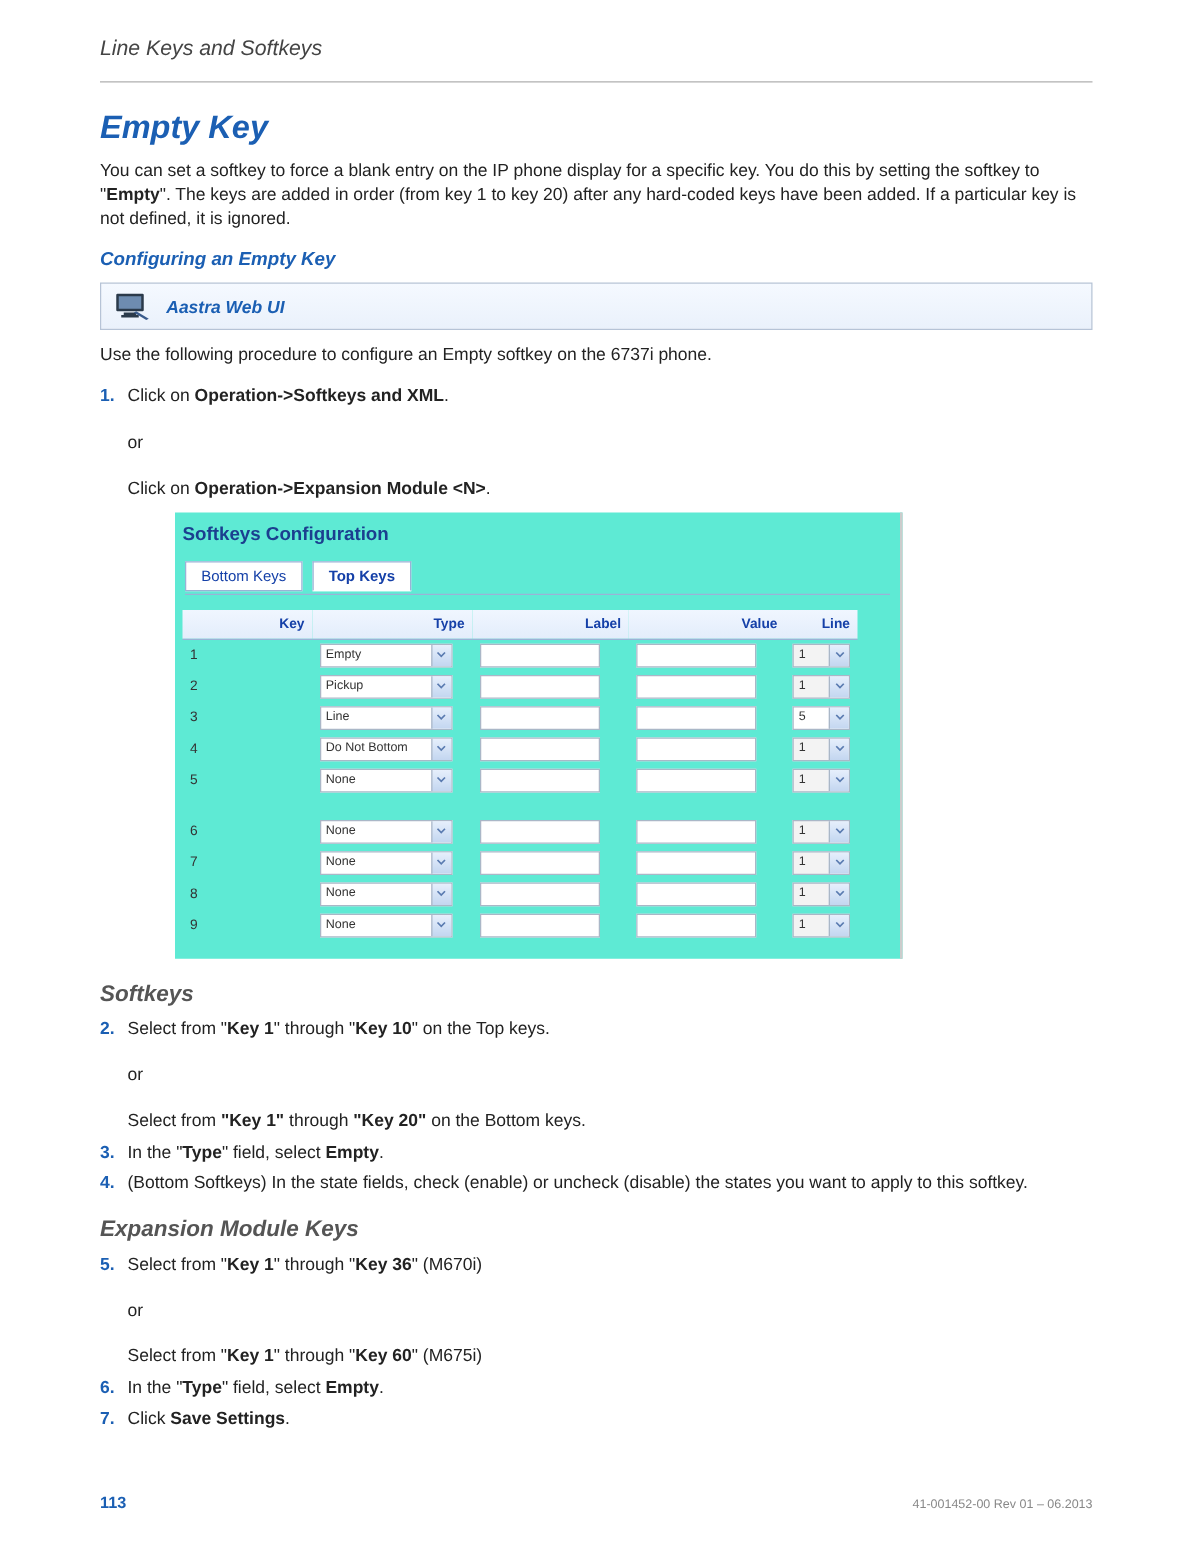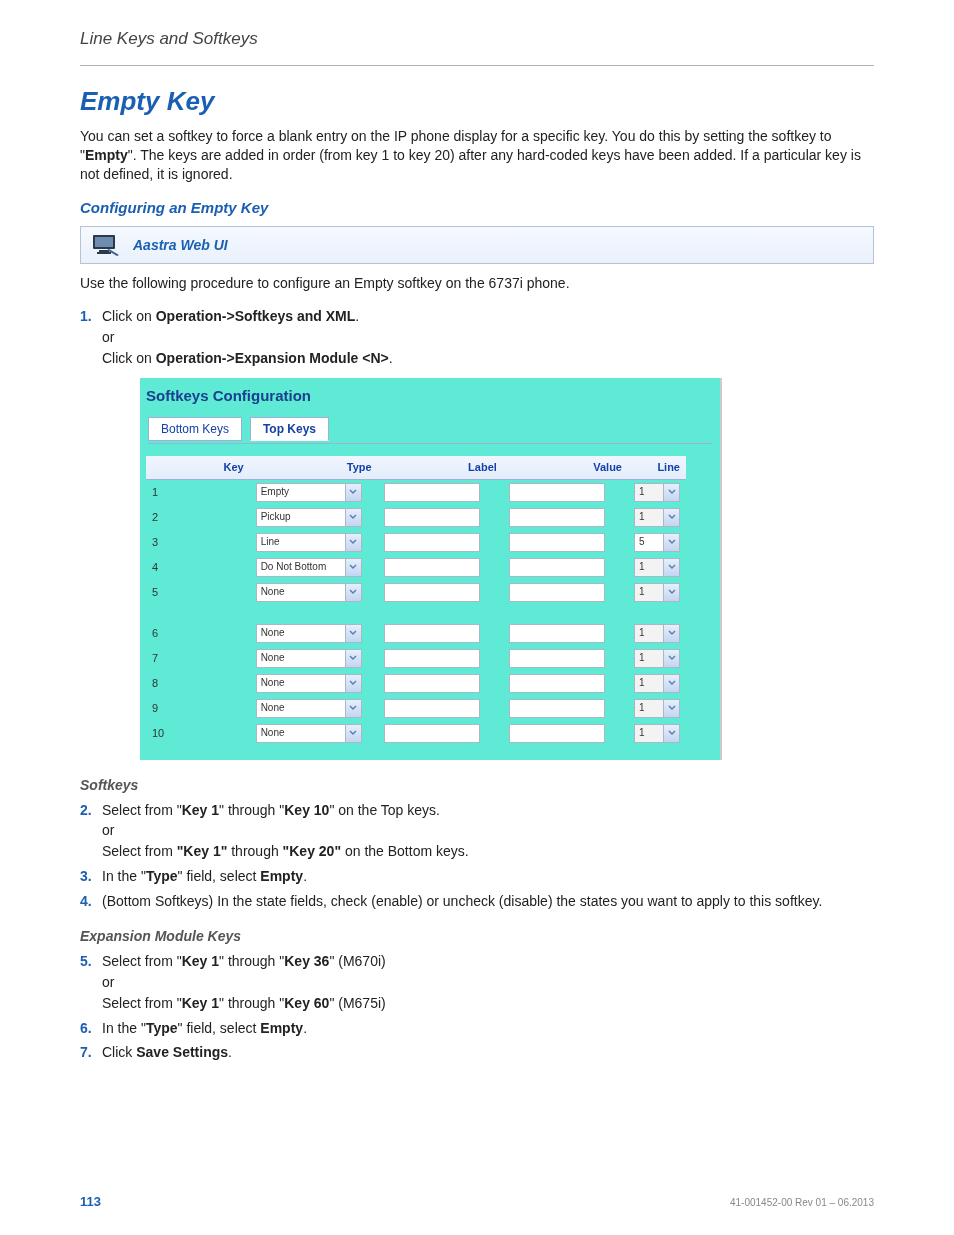--- a/index.html
+++ b/index.html
@@ -2,28 +2,28 @@
 <html><head>
 <meta charset="utf-8">
 <style>
 html,body{margin:0;padding:0;background:#fff;font-family:"Segoe UI","Helvetica Neue",Arial,sans-serif;color:#222;font-size:14px;line-height:1.35}
 .page{width:954px;min-height:1235px;padding:28px 80px 20px 80px;box-sizing:border-box;position:relative}
 .breadcrumb{font-style:italic;color:#444;font-size:17px;margin-bottom:14px}
 hr.rule{border:none;border-top:1px solid #b0b0b0;margin:0 0 18px 0}
 h1.title{color:#1b5fb3;font-weight:700;font-style:italic;font-size:26px;margin:0 0 8px 0}
 p.body{margin:0 0 14px 0;font-size:14px}
 h3.sub{color:#1b5fb3;font-weight:700;font-style:italic;font-size:15px;margin:14px 0 8px 0}
-h4.small{color:#555;font-weight:700;font-style:italic;font-size:14px;margin:16px 0 6px 0}
+h4.small{color:#555;font-weight:700;font-style:italic;font-size:18px;margin:16px 0 6px 0}
 .webui-box{border:1px solid #b6c3d6;background:linear-gradient(#f5f9ff,#eaf1fb);padding:6px 10px;display:flex;align-items:center;gap:12px;margin-bottom:10px}
 .webui-box .label{color:#1b5fb3;font-weight:700;font-style:italic;font-size:14px}
 .monitor-icon svg{display:block}
 ol.steps{list-style:none;margin:0;padding:0;counter-reset:step}
 ol.steps>li{counter-increment:step;position:relative;padding-left:22px;margin:6px 0;font-size:14px}
 ol.steps>li::before{content:counter(step)".";position:absolute;left:0;font-weight:700;color:#1b5fb3}
-ol.steps .or{margin:2px 0}
+ol.steps .or{margin:18px 0}
 .screenshot{border-right:2px solid #ccc;margin:10px 0 14px 60px;padding-bottom:14px;width:580px;background:#5eead4}
 .sc-title{color:#1b3f8f;font-family:Arial,sans-serif;font-weight:700;font-size:15px;padding:8px 0 10px 6px}
 .tabbar{position:relative;height:28px;margin-left:8px}
 .tab{display:inline-block;border:1px solid #9bb2d6;padding:3px 12px;font-size:12px;color:#1540a8;background:#fff;position:relative;top:1px;margin-right:4px}
 .tab.active{font-weight:700;border-bottom:1px solid #fff;z-index:2}
 .tabline{border-bottom:1px solid #9bb2d6;margin-top:-1px;margin-left:8px;margin-right:8px}
 table.keys{border-collapse:collapse;width:540px;margin:12px 0 0 6px;font-size:11px;font-family:Arial,sans-serif;color:#333}
 table.keys th{color:#1540a8;font-weight:700;text-align:right;padding:4px 6px;border-bottom:1px solid #9bb2d6;background:linear-gradient(#f0f6ff,#e3edfb)}
 table.keys td{padding:3px 6px;vertical-align:middle}
 .dd{display:flex;align-items:stretch;border:1px solid #aab7c7;background:#fff;width:104px;height:17px}
@@ -352,49 +352,20 @@
               <div class="dd sm" data-disabled="true">
                 <span class="v">1</span>
                 <span class="btn">
                   <svg width="8" height="6">
                     <path d="M1 1 L4 4 L7 1" stroke="#5a7bb0" fill="none" stroke-width="1.4"></path>
                   </svg>
                 </span>
               </div>
             </td>
           </tr>
-          <tr>
-            <td>10</td>
-            <td>
-              <div class="dd">
-                <span class="v">None</span>
-                <span class="btn">
-                  <svg width="8" height="6">
-                    <path d="M1 1 L4 4 L7 1" stroke="#5a7bb0" fill="none" stroke-width="1.4"></path>
-                  </svg>
-                </span>
-              </div>
-            </td>
-            <td>
-              <div class="txt"></div>
-            </td>
-            <td>
-              <div class="txt"></div>
-            </td>
-            <td>
-              <div class="dd sm" data-disabled="true">
-                <span class="v">1</span>
-                <span class="btn">
-                  <svg width="8" height="6">
-                    <path d="M1 1 L4 4 L7 1" stroke="#5a7bb0" fill="none" stroke-width="1.4"></path>
-                  </svg>
-                </span>
-              </div>
-            </td>
-          </tr>
         </tbody>
     </table>
   </div>
 
   <h4 class="small">Softkeys</h4>
 
   <ol class="steps" style="counter-reset:step 1">
     <li>
       <span>Select from "</span><b>Key 1</b><span>" through "</span><b>Key 10</b><span>" on the Top keys.</span>
       <div class="or">or</div>

